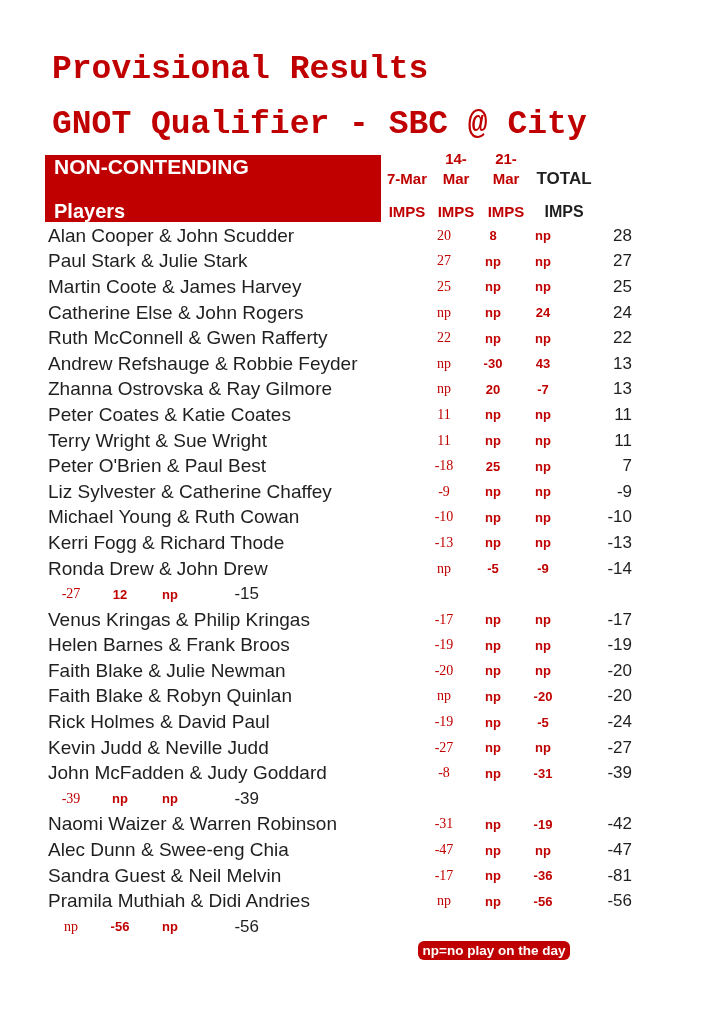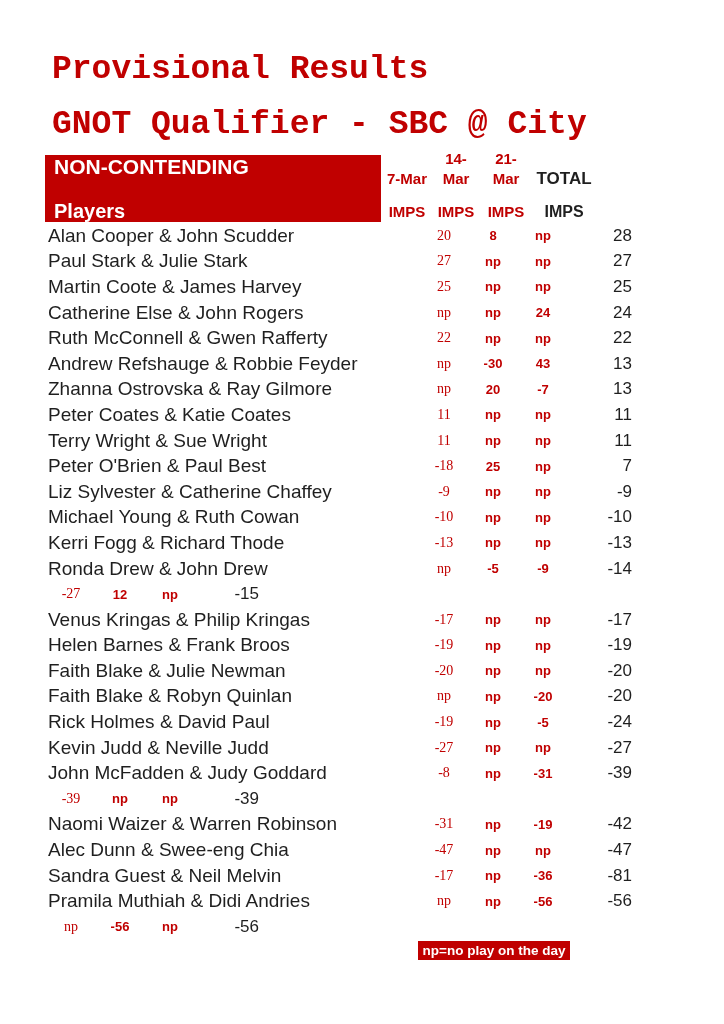--- a/index.html
+++ b/index.html
@@ -42,21 +42,21 @@
   .cell-7{width:52px;text-align:center;font-family:"Liberation Serif","DejaVu Serif",serif;
     font-size:14px;color:var(--red);}
   .cell-14{width:46px;text-align:center;font-size:13px;font-weight:700;color:var(--red);}
   .cell-21{width:54px;text-align:center;font-size:13px;font-weight:700;color:var(--red);}
   .cell-total{width:62px;text-align:right;font-size:17px;color:var(--dark);}
 
   
   .footnote{
     position:absolute;left:418px;top:941px;width:152px;height:19px;background:var(--red);
     color:#fff;font-size:13.5px;font-weight:700;display:flex;align-items:center;
-    justify-content:center;white-space:nowrap;
+    justify-content:center;white-space:nowrap;border-radius:6px;
   }
 </style>
 </head>
 <body>
 
 <div class="page">
 
   <div class="title-block">
     <div class="title-line">Provisional Results</div>
     <div class="title-line">GNOT Qualifier - SBC @ City</div>

